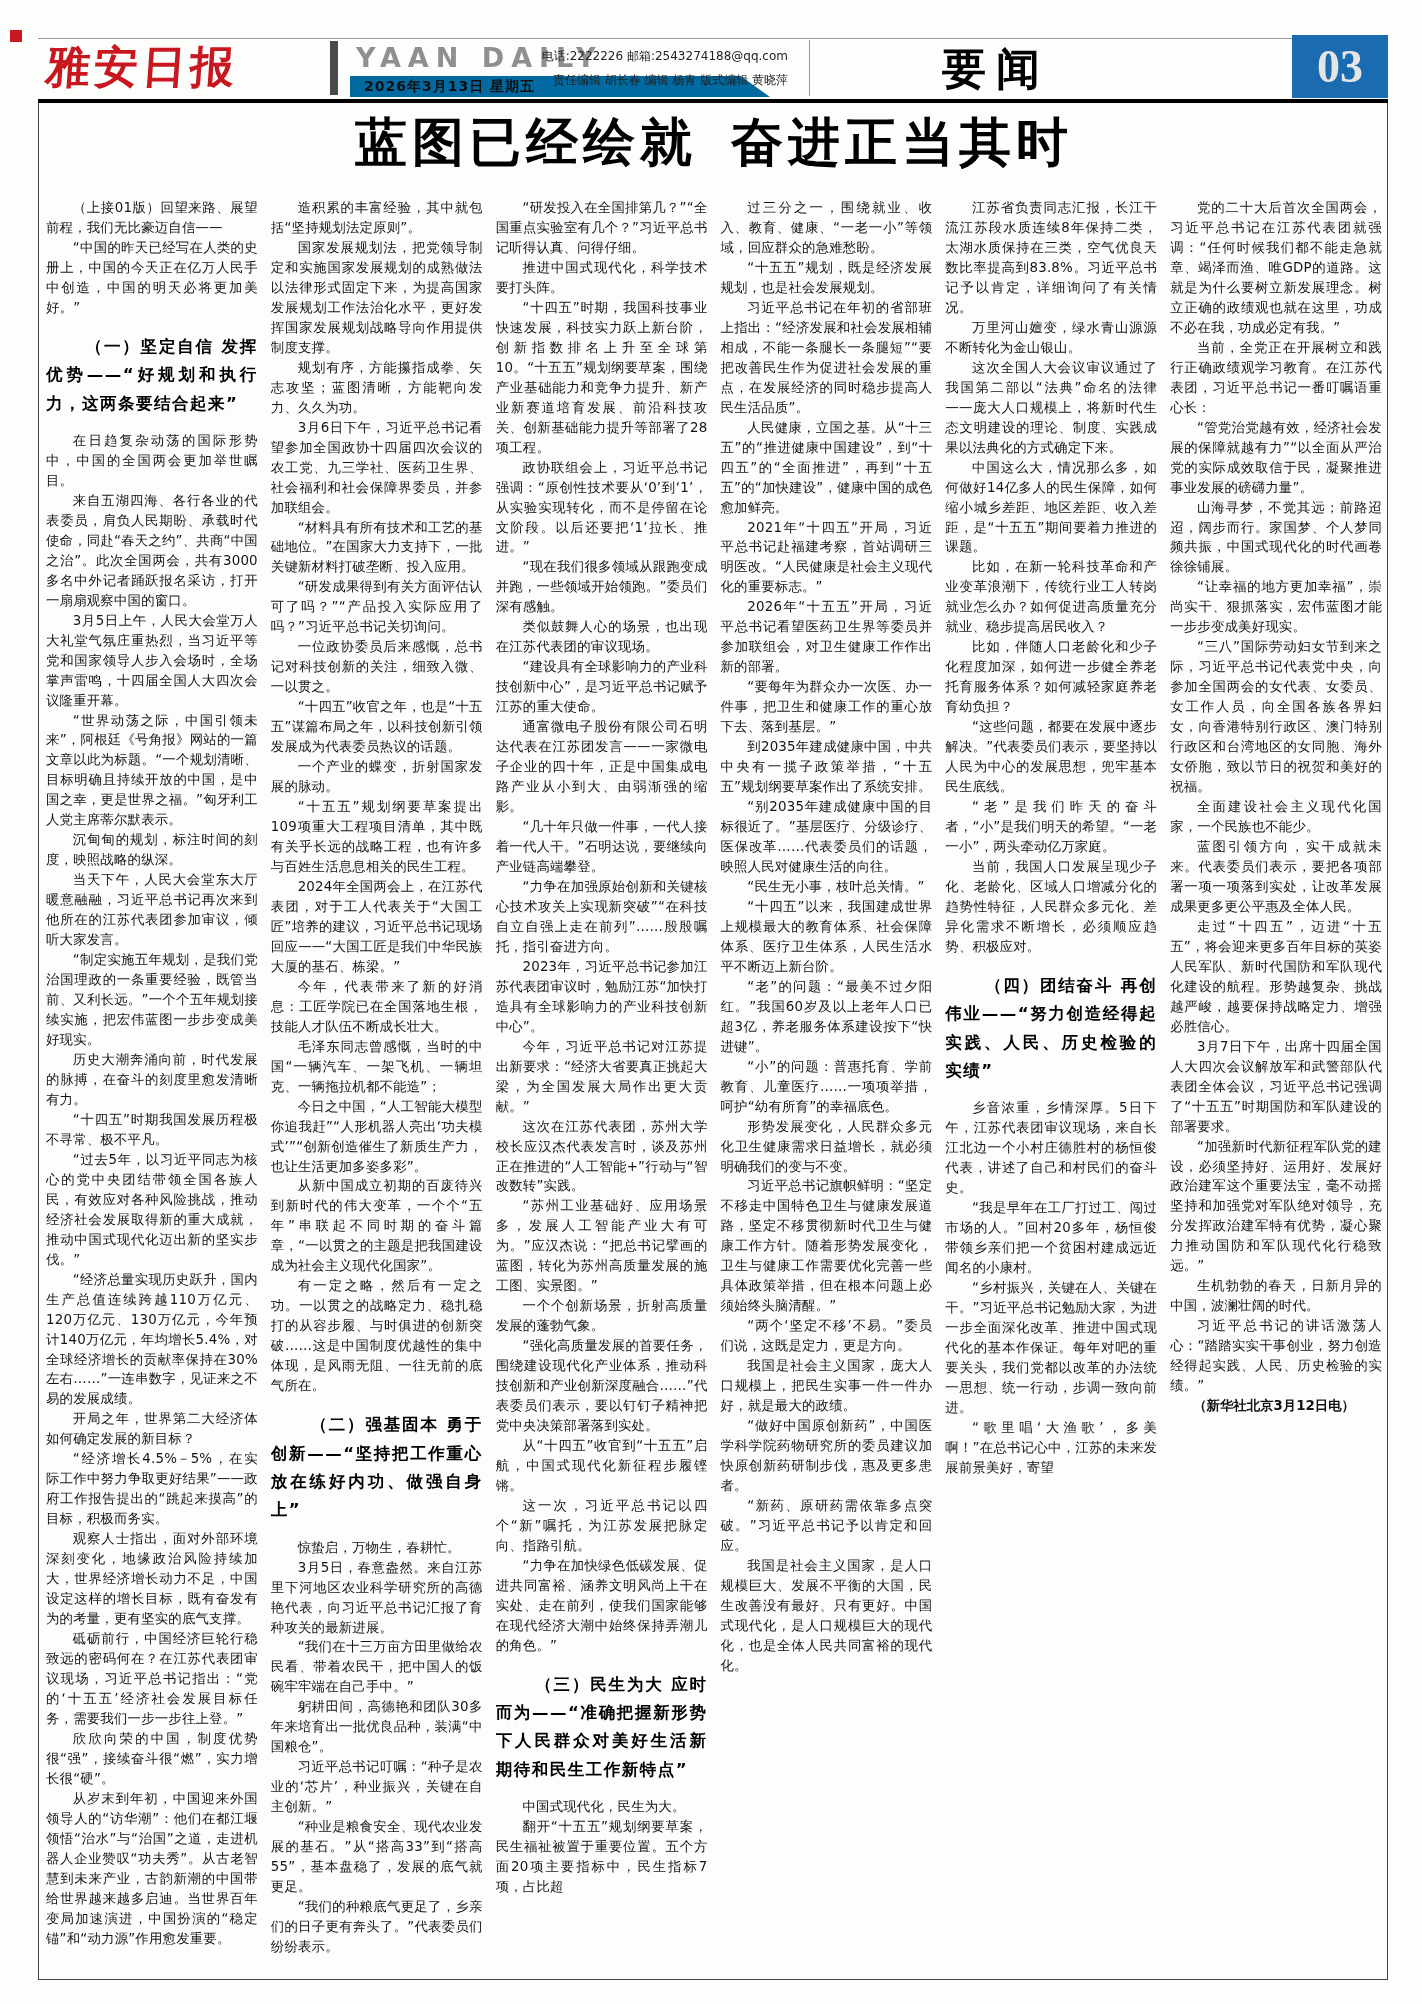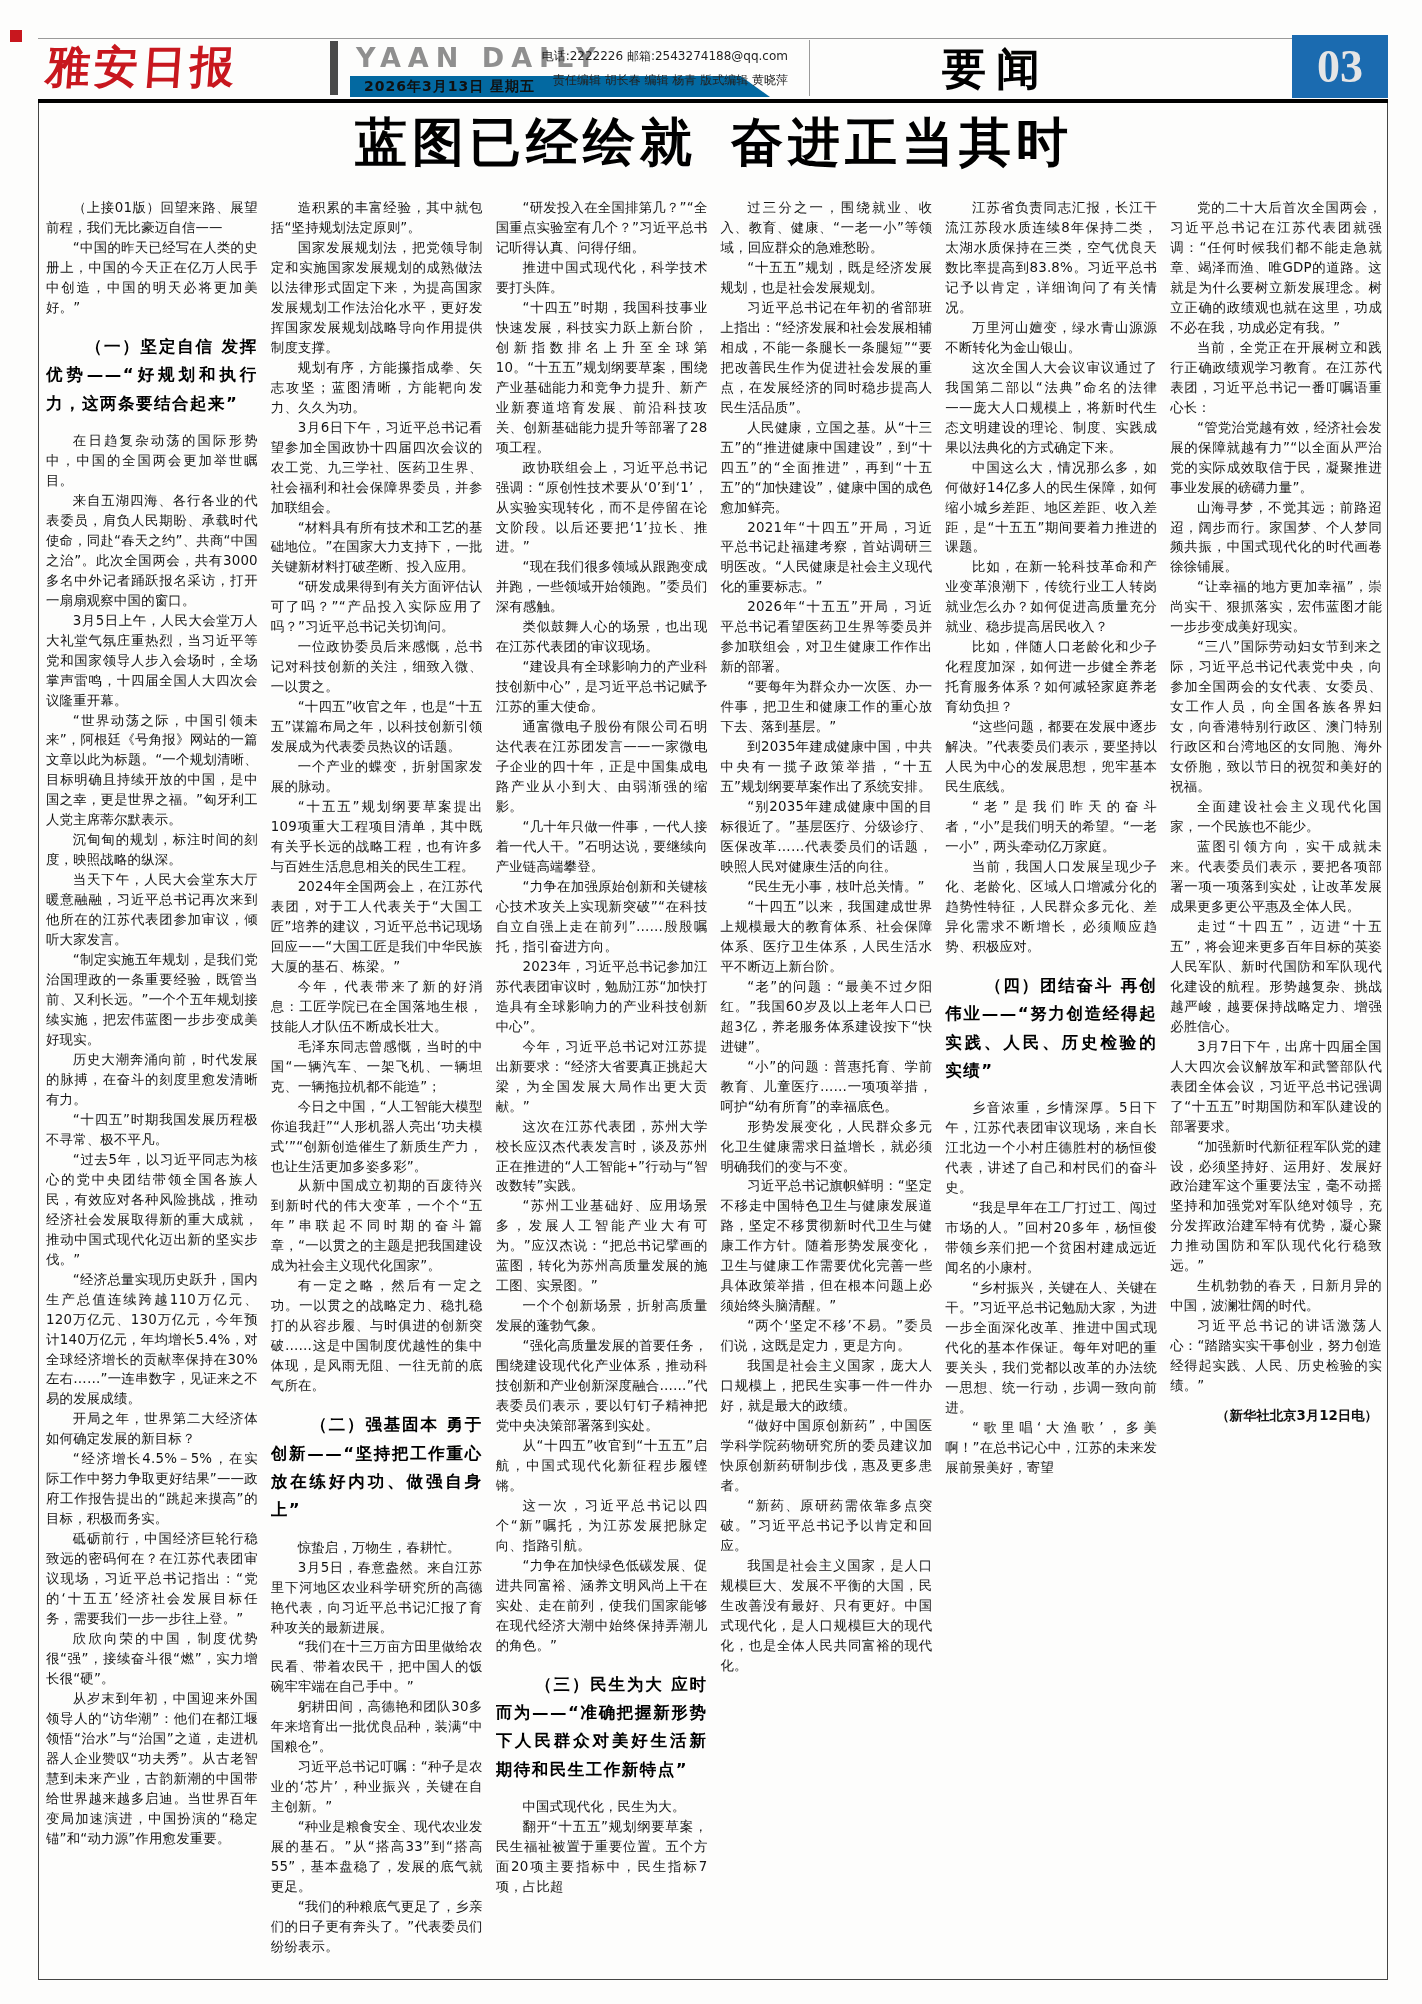--- a/index.html
+++ b/index.html
@@ -76,22 +76,22 @@
     font-size:13.4px;line-height:1.49;text-align:justify;
     text-indent:2em;margin:0;color:#141414;
     letter-spacing:0.2px;
   }
   .blk-h{
     font-size:16.5px;font-weight:900;line-height:1.72;
     margin:15px 0 13px 0;text-indent:2.4em;letter-spacing:1.5px;color:#000;
     text-align:justify;
   }
   .blk-end{
-    font-size:13.4px;line-height:1.5;text-align:right;font-weight:bold;
-    margin-top:10px;padding-right:4px;
+    font-size:13.4px;line-height:1.5;text-align:center;font-weight:bold;
+    margin-top:0;padding-right:4px;
   }
 </style>
 </head>
 <body>
 
 <div class="sheet">
 
   <div class="corner-mark"></div>
   <div class="rule-top"></div>
   <div class="rule-left"></div>
@@ -126,20 +126,21 @@
           <div class="blk-p">“世界动荡之际，中国引领未来”，阿根廷《号角报》网站的一篇文章以此为标题。“一个规划清晰、目标明确且持续开放的中国，是中国之幸，更是世界之福。”匈牙利工人党主席蒂尔默表示。</div>
           <div class="blk-p">沉甸甸的规划，标注时间的刻度，映照战略的纵深。</div>
           <div class="blk-p">当天下午，人民大会堂东大厅暖意融融，习近平总书记再次来到他所在的江苏代表团参加审议，倾听大家发言。</div>
           <div class="blk-p">“制定实施五年规划，是我们党治国理政的一条重要经验，既管当前、又利长远。”一个个五年规划接续实施，把宏伟蓝图一步步变成美好现实。</div>
           <div class="blk-p">历史大潮奔涌向前，时代发展的脉搏，在奋斗的刻度里愈发清晰有力。</div>
           <div class="blk-p">“十四五”时期我国发展历程极不寻常、极不平凡。</div>
           <div class="blk-p">“过去5年，以习近平同志为核心的党中央团结带领全国各族人民，有效应对各种风险挑战，推动经济社会发展取得新的重大成就，推动中国式现代化迈出新的坚实步伐。”</div>
           <div class="blk-p">“经济总量实现历史跃升，国内生产总值连续跨越110万亿元、120万亿元、130万亿元，今年预计140万亿元，年均增长5.4%，对全球经济增长的贡献率保持在30%左右……”一连串数字，见证来之不易的发展成绩。</div>
           <div class="blk-p">开局之年，世界第二大经济体如何确定发展的新目标？</div>
           <div class="blk-p">“经济增长4.5%－5%，在实际工作中努力争取更好结果”——政府工作报告提出的“跳起来摸高”的目标，积极而务实。</div>
+          <div class="blk-p">观察人士指出，面对外部环境深刻变化，地缘政治风险持续加大，世界经济增长动力不足，中国设定这样的增长目标，既有奋发有为的考量，更有坚实的底气支撑。</div>
           <div class="blk-p">砥砺前行，中国经济巨轮行稳致远的密码何在？在江苏代表团审议现场，习近平总书记指出：“党的‘十五五’经济社会发展目标任务，需要我们一步一步往上登。”</div>
           <div class="blk-p">欣欣向荣的中国，制度优势很“强”，接续奋斗很“燃”，实力增长很“硬”。</div>
           <div class="blk-p">从岁末到年初，中国迎来外国领导人的“访华潮”：他们在都江堰领悟“治水”与“治国”之道，走进机器人企业赞叹“功夫秀”。从古老智慧到未来产业，古韵新潮的中国带给世界越来越多启迪。当世界百年变局加速演进，中国扮演的“稳定锚”和“动力源”作用愈发重要。</div>
         </div>
         <div class="col">
           <div class="blk-p">造积累的丰富经验，其中就包括“坚持规划法定原则”。</div>
           <div class="blk-p">国家发展规划法，把党领导制定和实施国家发展规划的成熟做法以法律形式固定下来，为提高国家发展规划工作法治化水平，更好发挥国家发展规划战略导向作用提供制度支撑。</div>
           <div class="blk-p">规划有序，方能攥指成拳、矢志攻坚；蓝图清晰，方能靶向发力、久久为功。</div>
           <div class="blk-p">3月6日下午，习近平总书记看望参加全国政协十四届四次会议的农工党、九三学社、医药卫生界、社会福利和社会保障界委员，并参加联组会。</div>
           <div class="blk-p">“材料具有所有技术和工艺的基础地位。”在国家大力支持下，一批关键新材料打破垄断、投入应用。</div>

